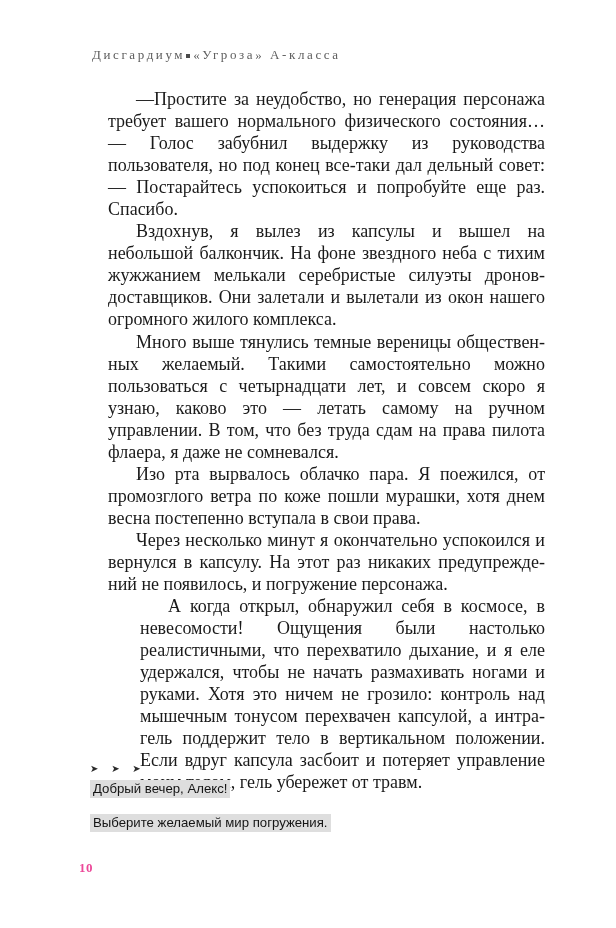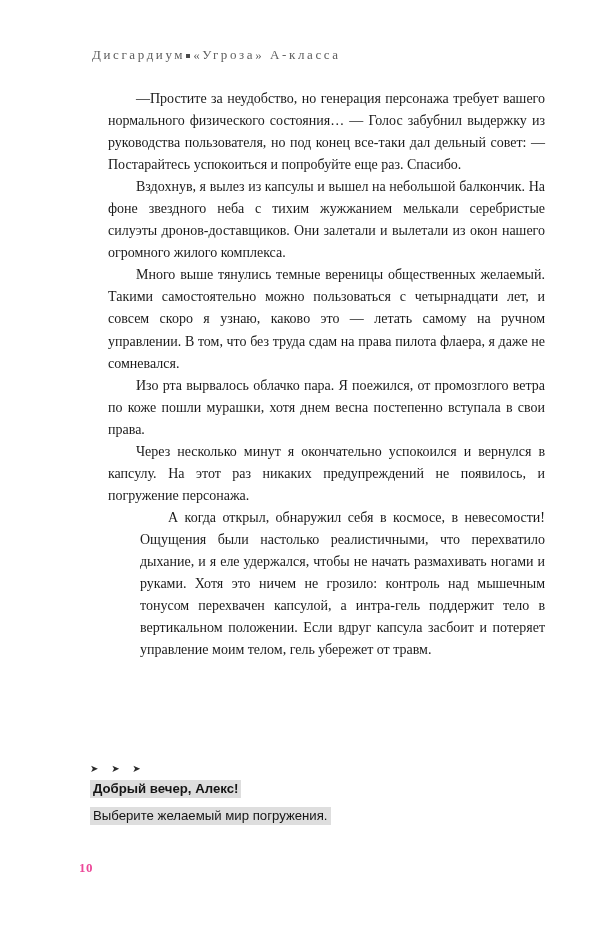--- a/index.html
+++ b/index.html
@@ -52,21 +52,21 @@
     left: 108px;
     top: 88px;
     width: 437px;
   }
 
   p.para {
     margin: 0;
     text-align: justify;
     text-justify: inter-word;
     text-indent: 28px;
-    font-size: 14px;
+    font-size: 18px;
     line-height: 22.05px;
     hyphens: manual;
     -webkit-hyphens: manual;
     word-spacing: 0px;
   }
   p.para.last-full {
     text-align: justify;
     margin-left: 32px;
   }
 
@@ -95,24 +95,24 @@
     display: block;
   }
   .sys-line > span {
     background: #dedede;
     padding: 1px 3px 2px 3px;
     display: inline;
     box-decoration-break: clone;
     -webkit-box-decoration-break: clone;
   }
   .sys-line.bold > span {
-    font-weight: bold;
+    font-weight: normal;
   }
   .sys-line.second {
-    margin-top: 9px;
+    margin-top: 16px;
   }
 
   
   .folio {
     position: absolute;
     left: 79px;
     top: 860px;
     font-family: "Liberation Serif", "DejaVu Serif", serif;
     font-weight: bold;
     font-size: 13px;

